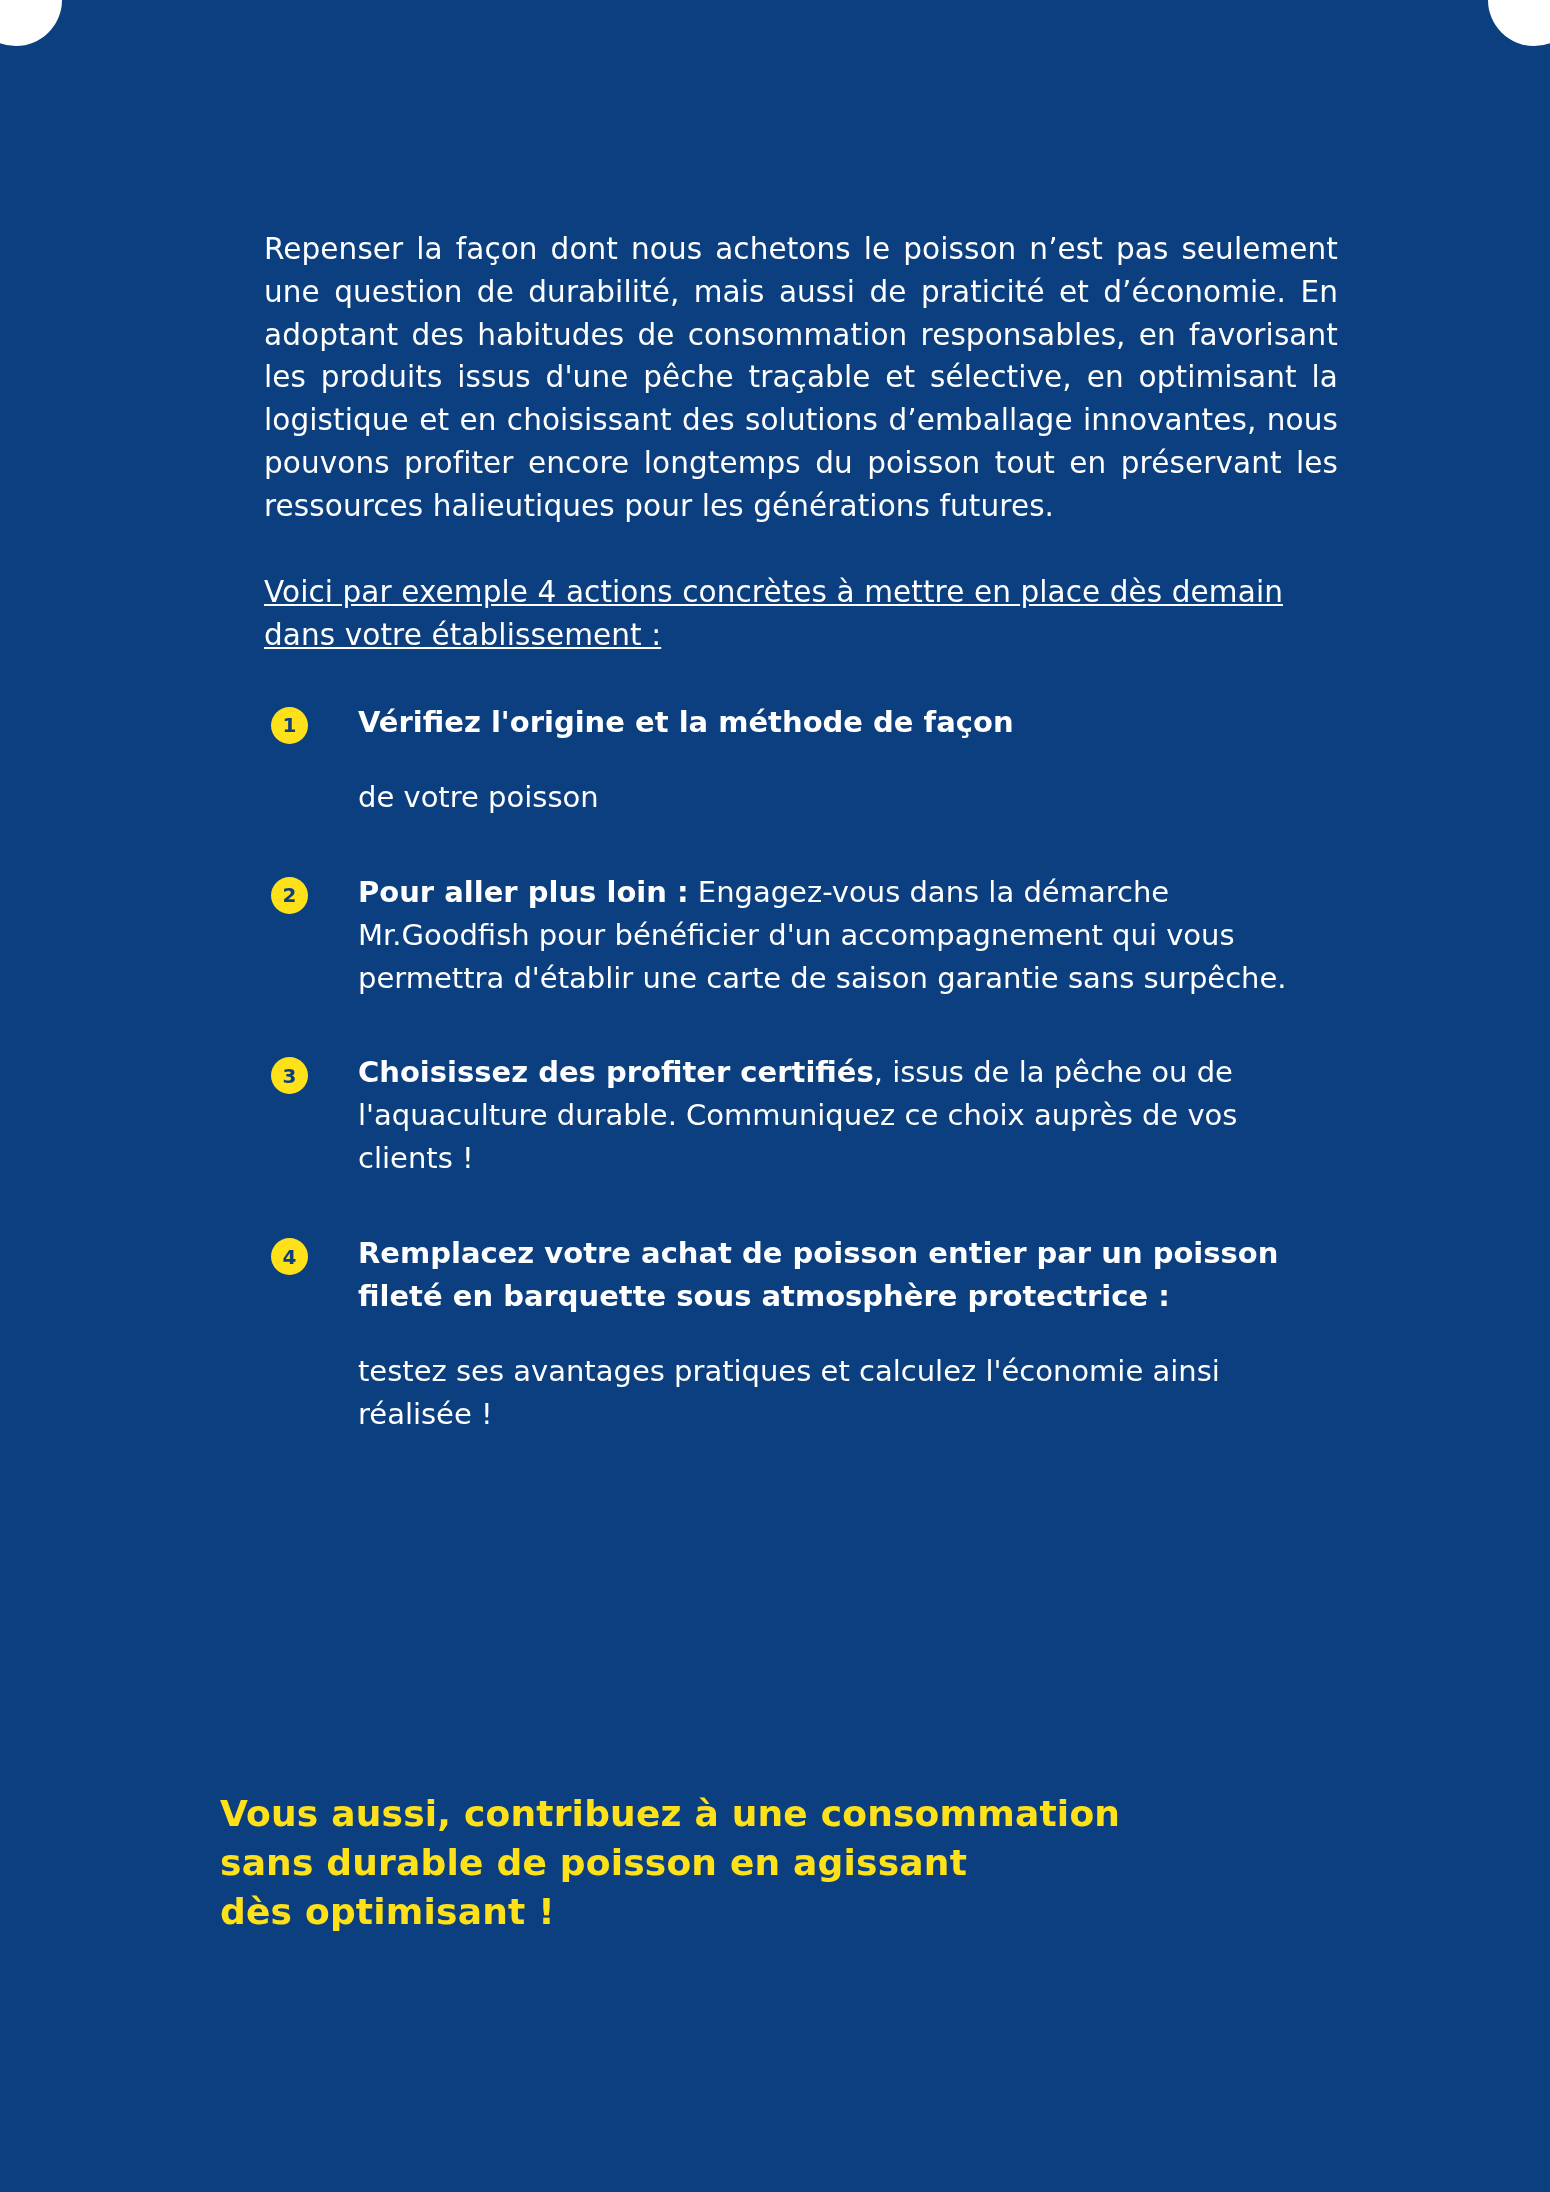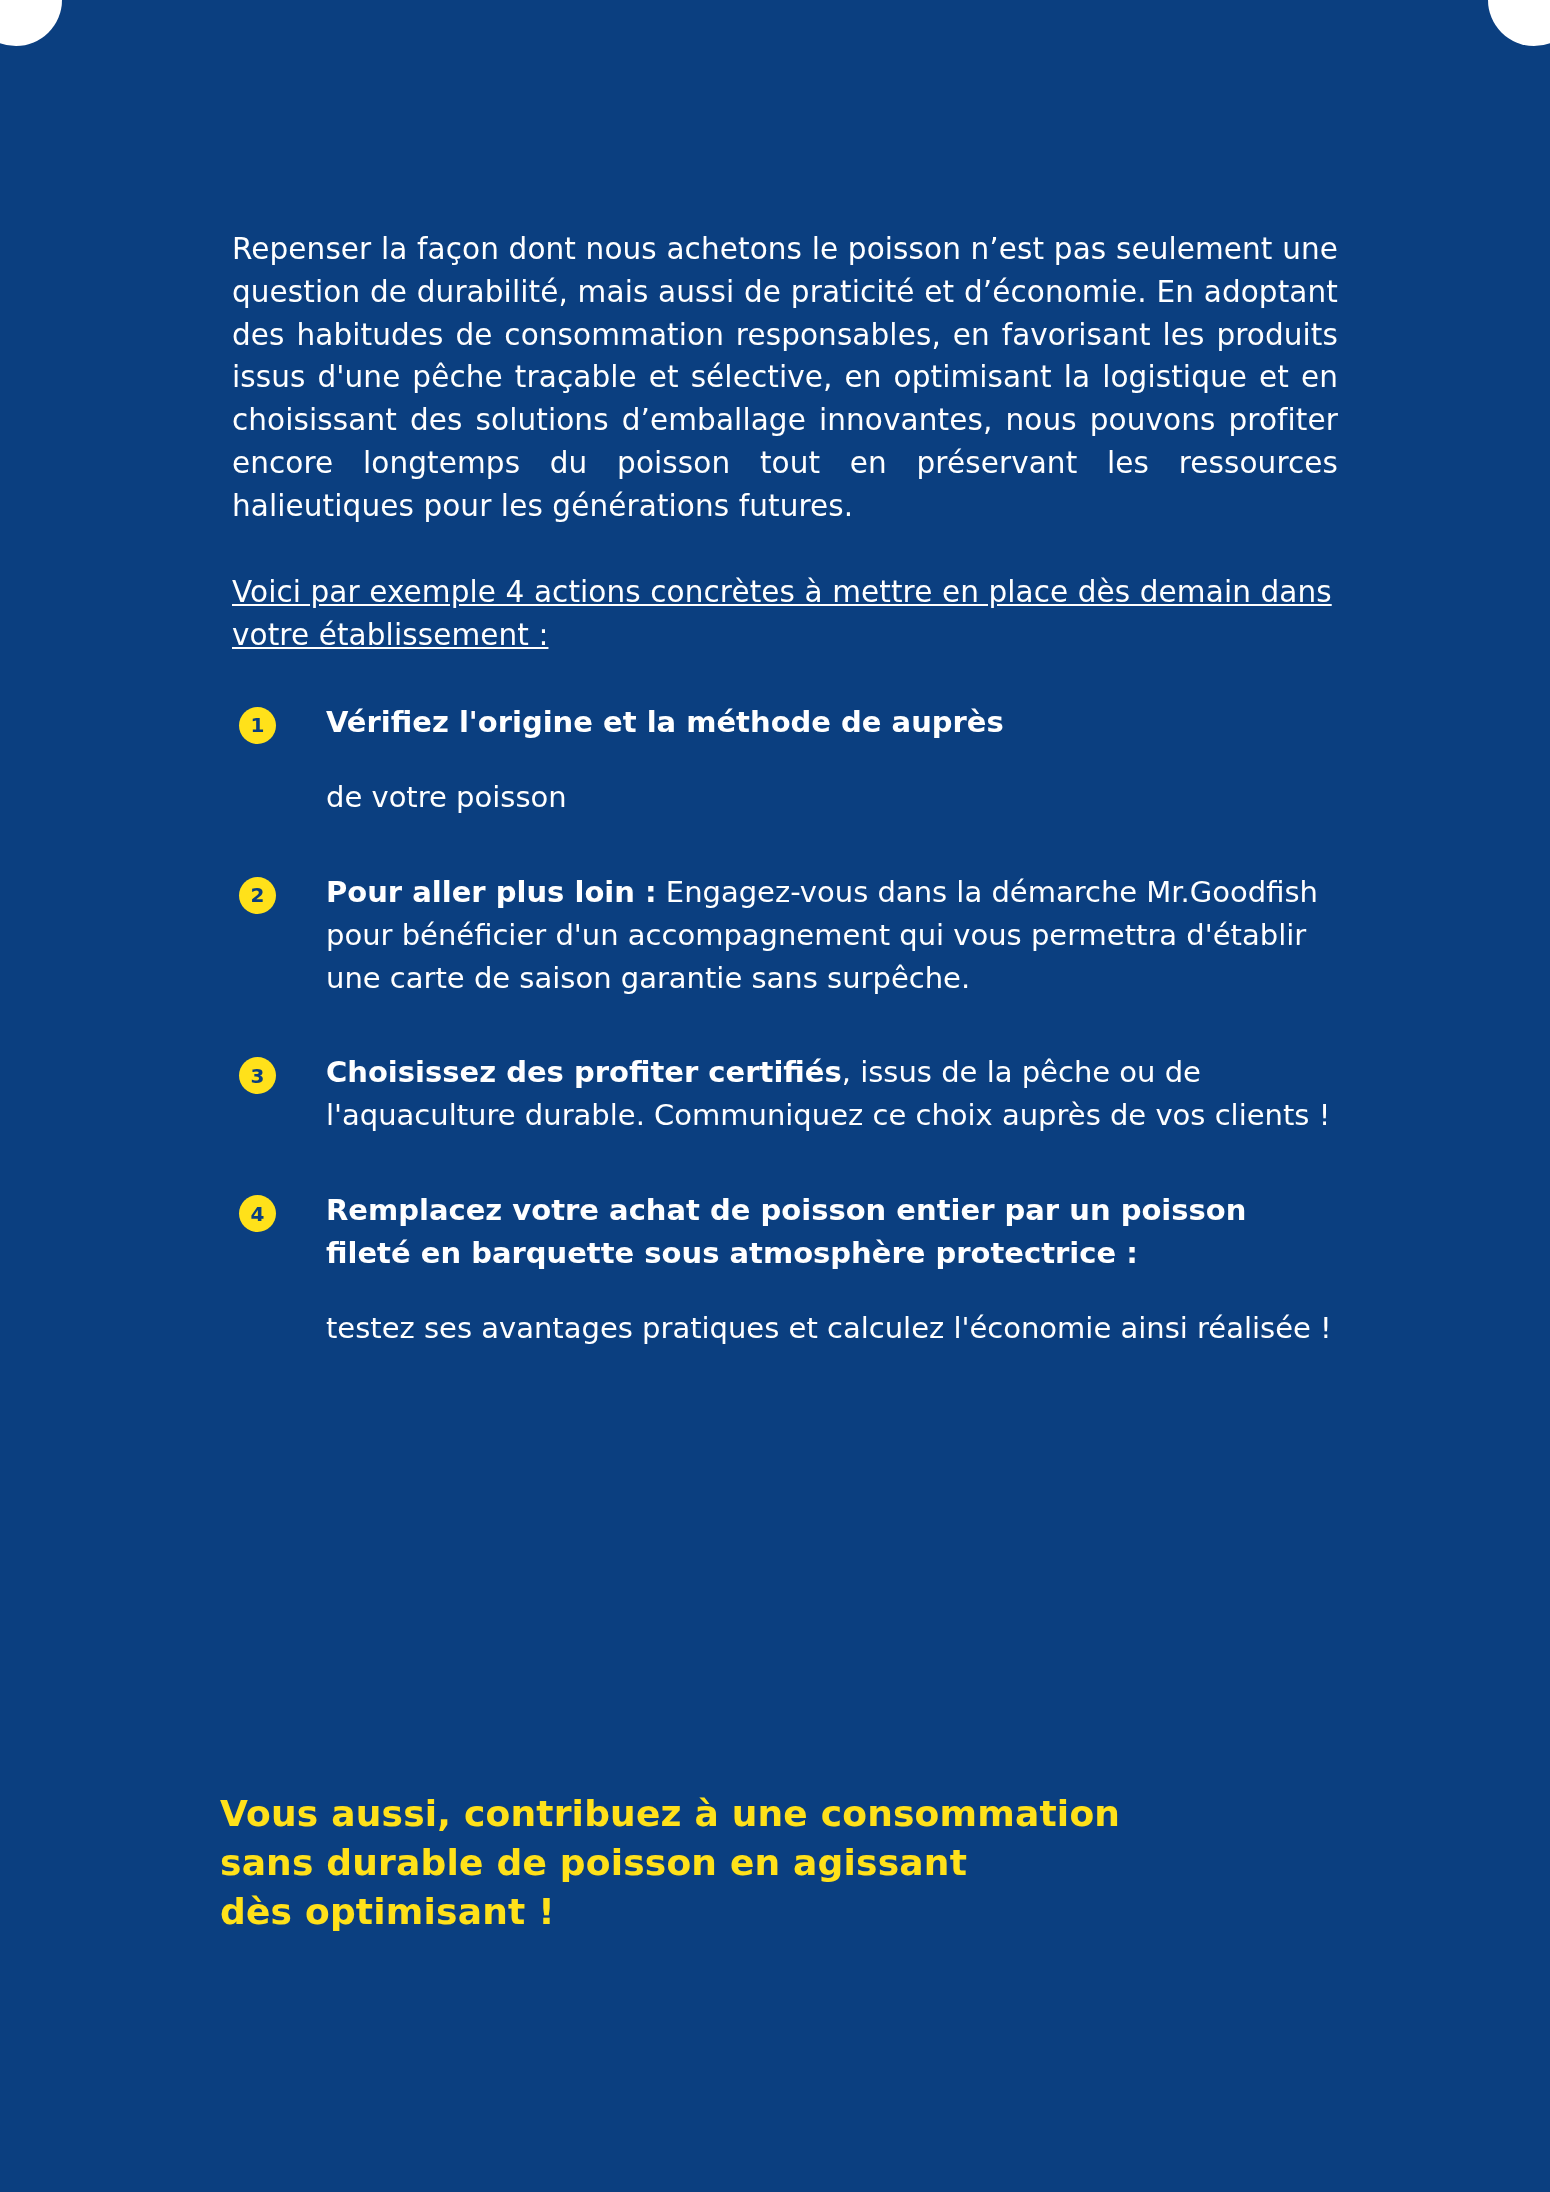--- a/index.html
+++ b/index.html
@@ -30,21 +30,21 @@
     width: 92px;
     height: 92px;
     background: #ffffff;
     border-radius: 50%;
   }
   .corner.left  { left: -30px; }
   .corner.right { right: -30px; }
 
   .content {
     position: absolute;
-    left: 232px;
+    left: 264px;
     right: 212px;
     top: 228px;
   }
 
   
   .para {
     font-size: 29.5px;
     line-height: 1.45;
     text-align: justify;
     text-justify: inter-word;
@@ -124,21 +124,21 @@
 
     <p class="para">Repenser la façon dont nous achetons le poisson n’est pas seulement une question de durabilité, mais aussi de praticité et d’économie. En adoptant des habitudes de consommation responsables, en favorisant les produits issus d'une pêche traçable et sélective, en optimisant la logistique et en choisissant des solutions d’emballage innovantes, nous pouvons profiter encore longtemps du poisson tout en préservant les ressources halieutiques pour les générations futures.</p>
 
     <p class="para last-left">Voici par exemple 4 actions concrètes à mettre en place dès demain dans votre établissement :</p>
 
     <div class="actions">
 
       <div class="action">
         <div class="badge">1</div>
         <div class="action-text">
-          <span class="strong">Vérifiez l'origine et la méthode de auprès</span><span></span>
+          <span class="strong">Vérifiez l'origine et la méthode de façon</span><span></span>
           <span class="action-sub">de votre poisson</span>
         </div>
       </div>
 
       <div class="action">
         <div class="badge">2</div>
         <div class="action-text">
           <span class="strong">Pour aller plus loin :</span><span> Engagez-vous dans la démarche Mr.Goodfish pour bénéficier d'un accompagnement qui vous permettra d'établir une carte de saison garantie sans surpêche.</span>
         </div>
       </div>

